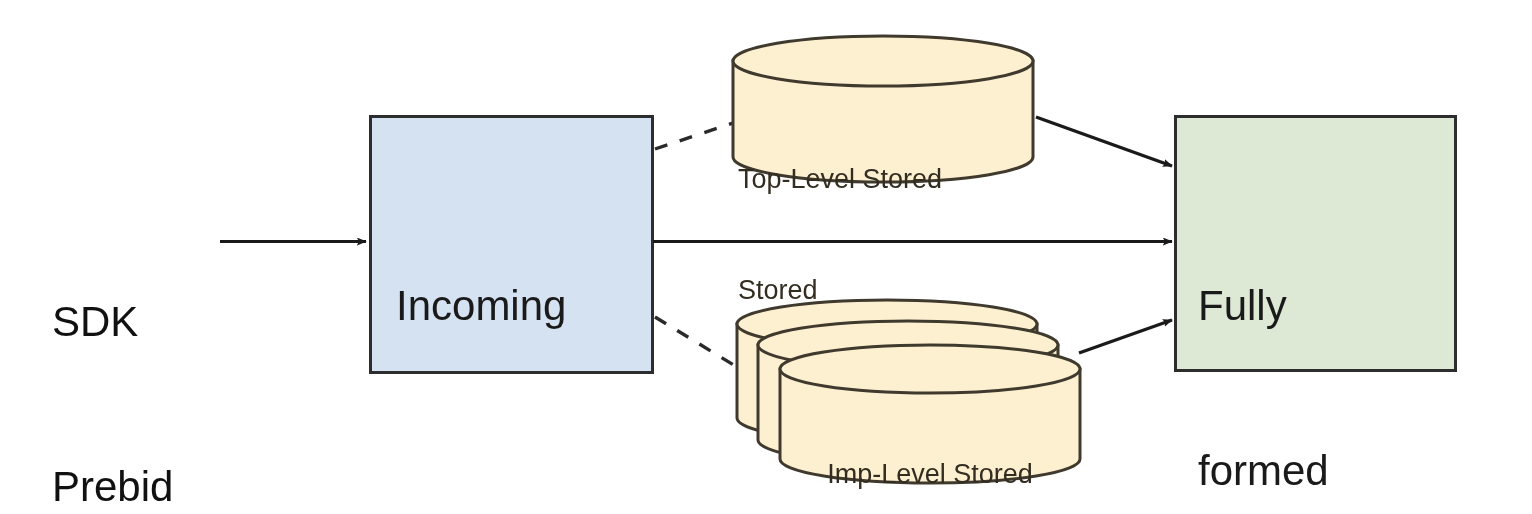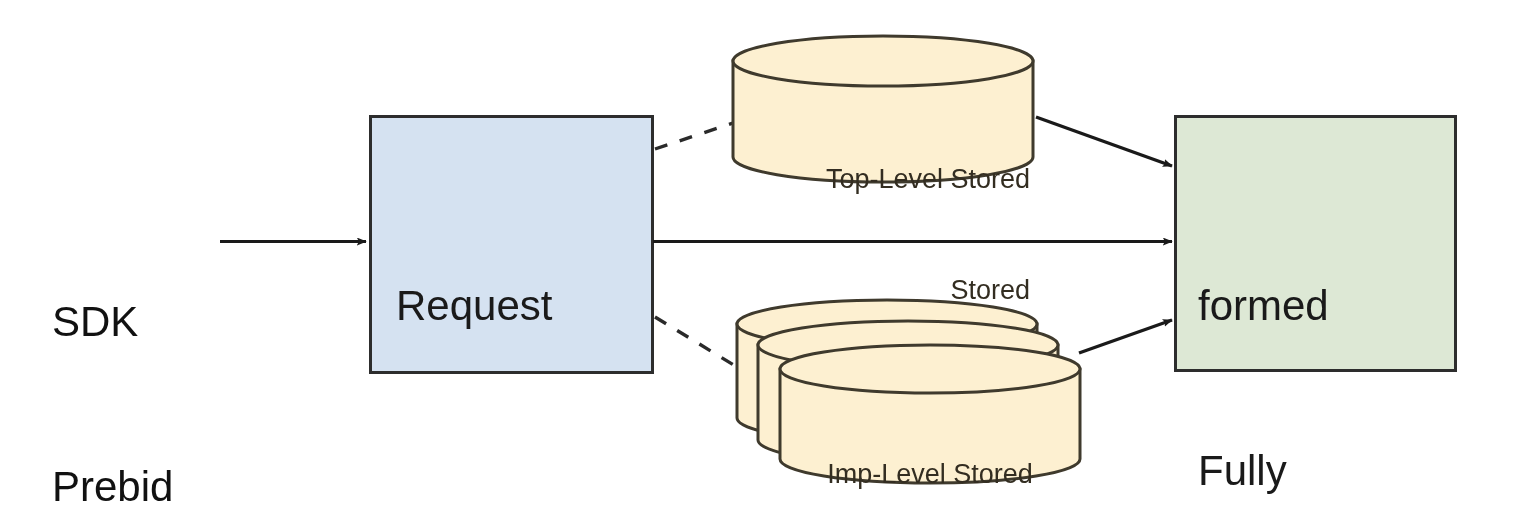--- a/index.html
+++ b/index.html
@@ -52,21 +52,21 @@
     top: 168px;
     font-size: 42px;
     line-height: 55px;
     color: #1a1a1a;
   }
   
   #top-store-label {
     left: 738px;
     top: 87px;
     width: 292px;
-    text-align: right;
+    text-align: left;
     font-size: 27px;
     line-height: 37px;
     color: #332d21;
   }
   
   #imp-store-label {
     left: 784px;
     top: 382px;
     width: 292px;
     text-align: center;
@@ -126,33 +126,33 @@
 
     <rect x="1175.5" y="116.5" width="280" height="254" fill="#dde8d5" stroke="#2d2d2d" stroke-width="3"></rect>
   </svg>
 
   <div class="node-label" id="source-label">
     <div>SDK</div>
     <div>Prebid</div>
   </div>
 
   <div class="node-label" id="process-label">
-    <div>Request</div>
+    <div>Incoming</div>
     
   </div>
 
   <div class="node-label" id="top-store-label">
     <div>Top-Level Stored</div>
     <div>Stored</div>
   </div>
 
   <div class="node-label" id="imp-store-label">
     <div>Imp-Level Stored</div>
     
   </div>
 
   <div class="node-label" id="output-label">
+    <div>Fully</div>
     <div>formed</div>
-    <div>Fully</div>
     
   </div>
 
 </div>
 
 </body></html>

